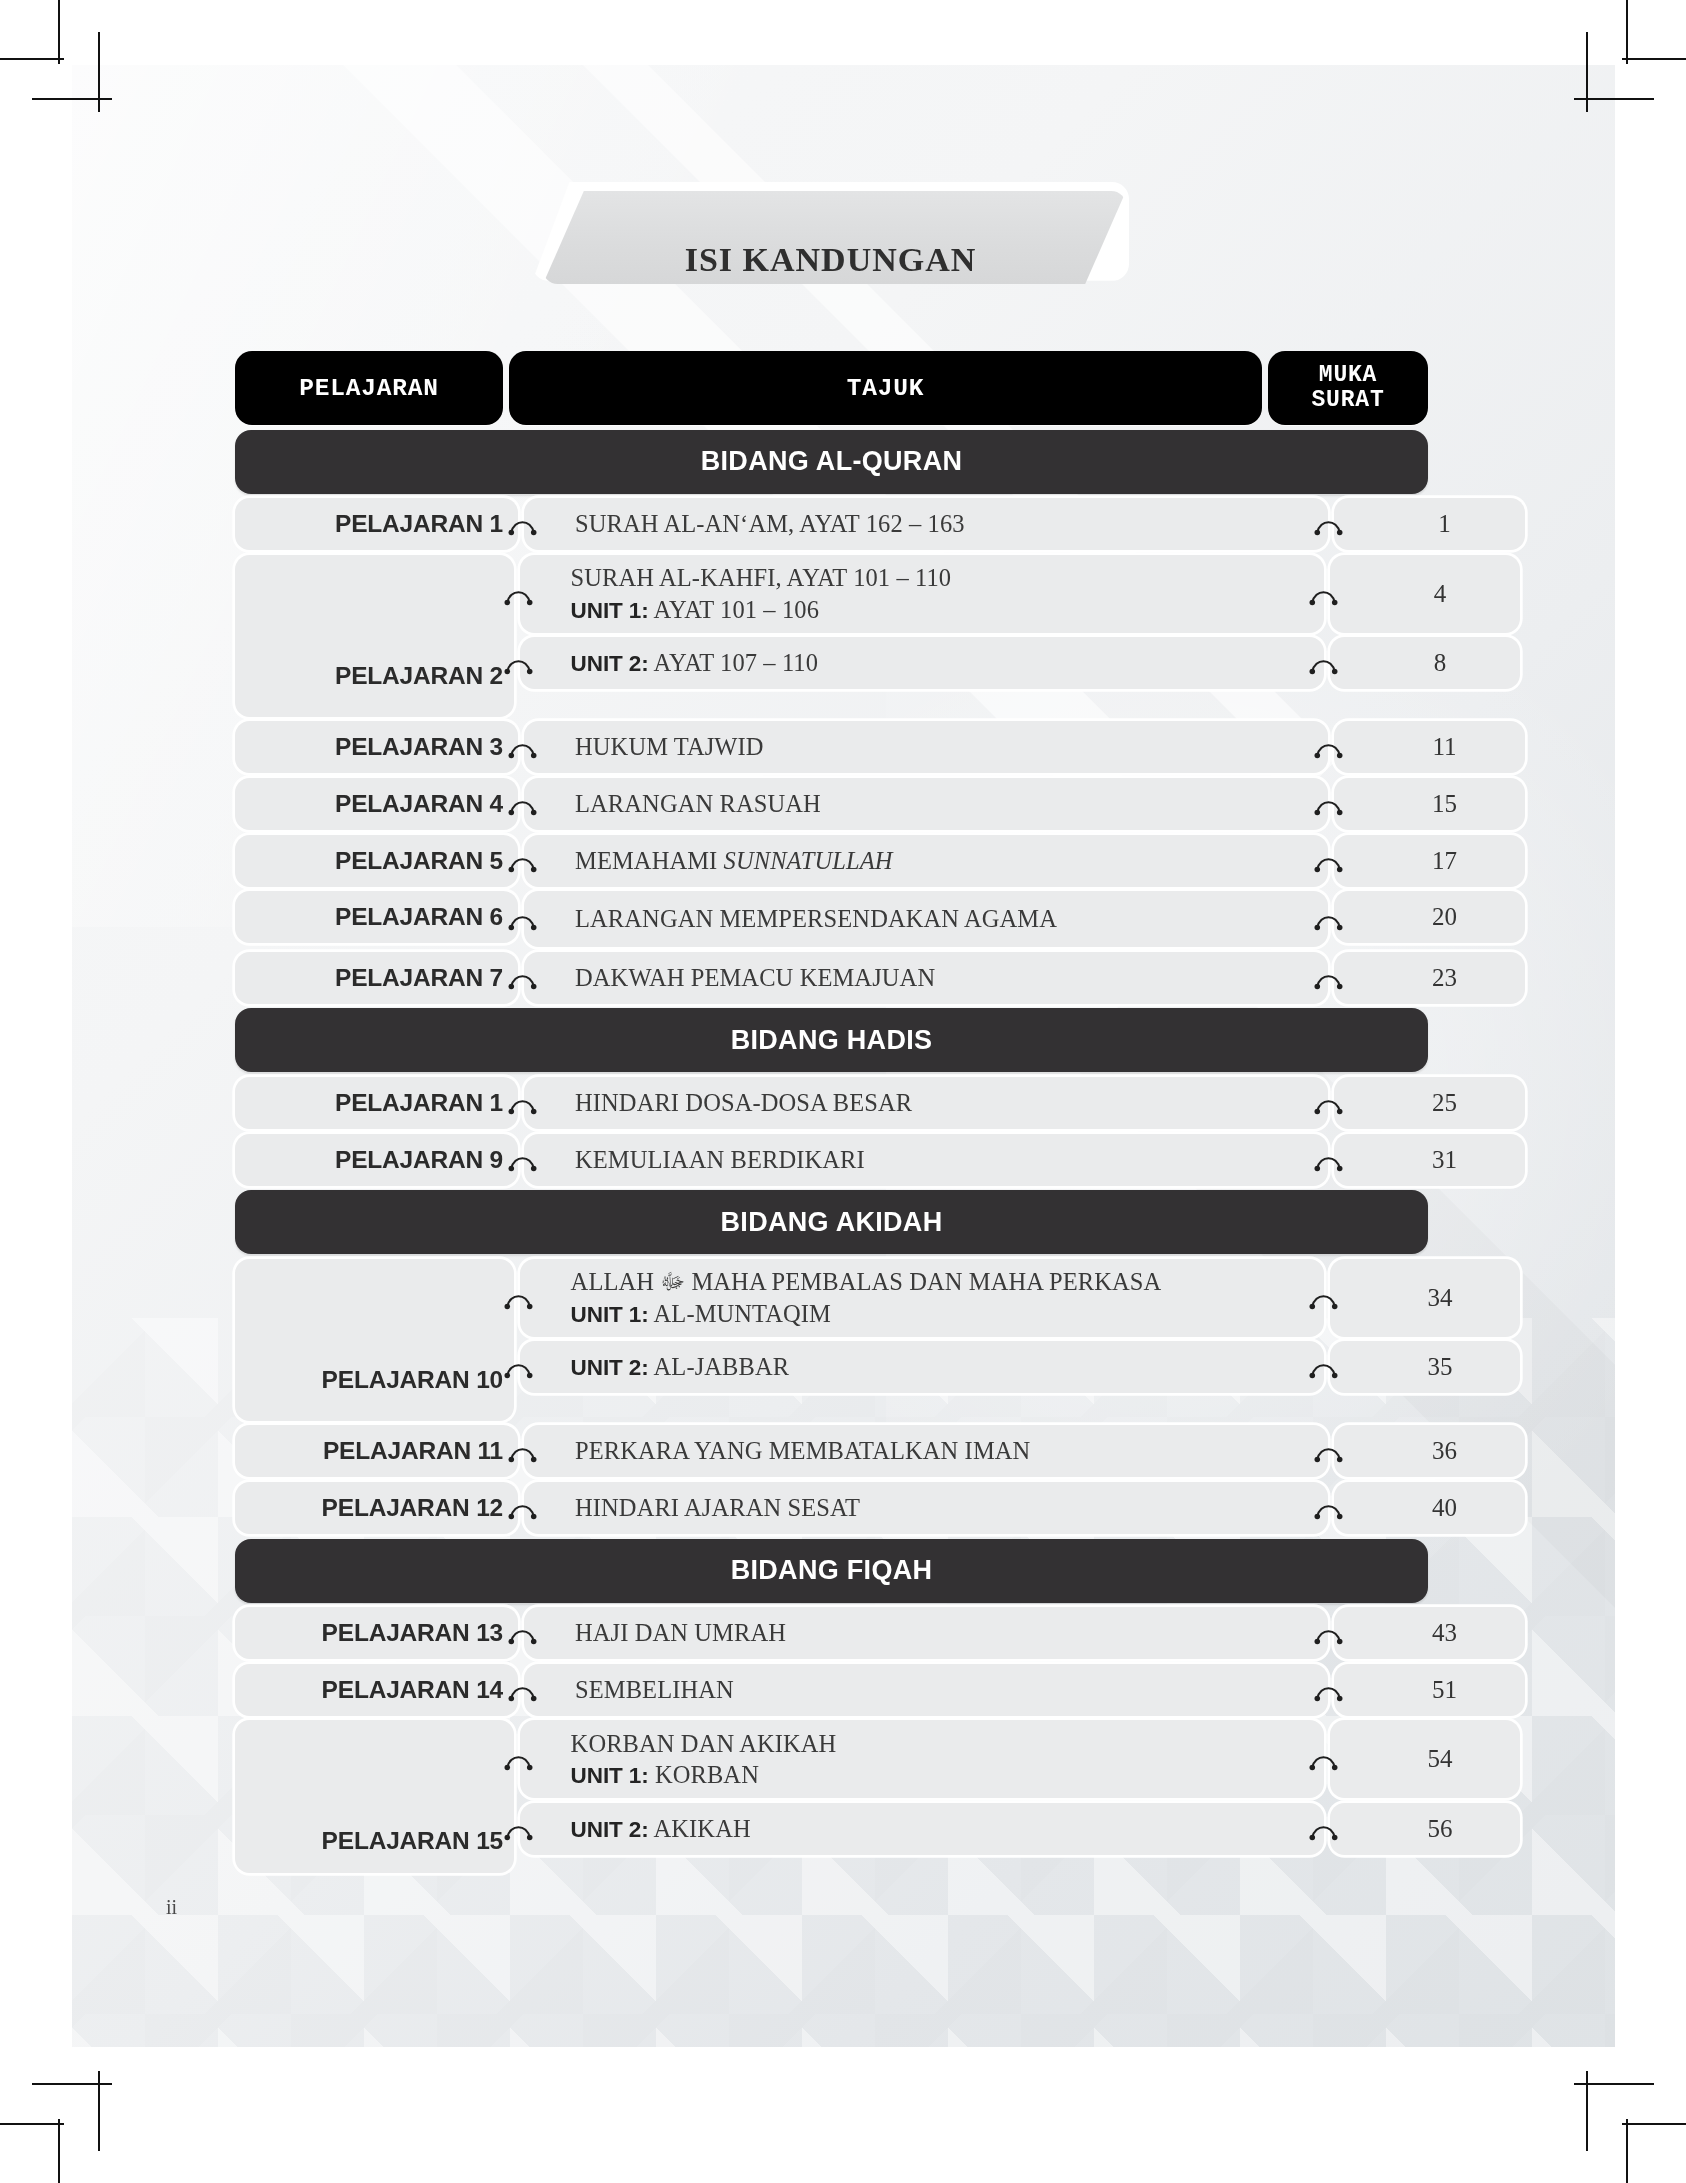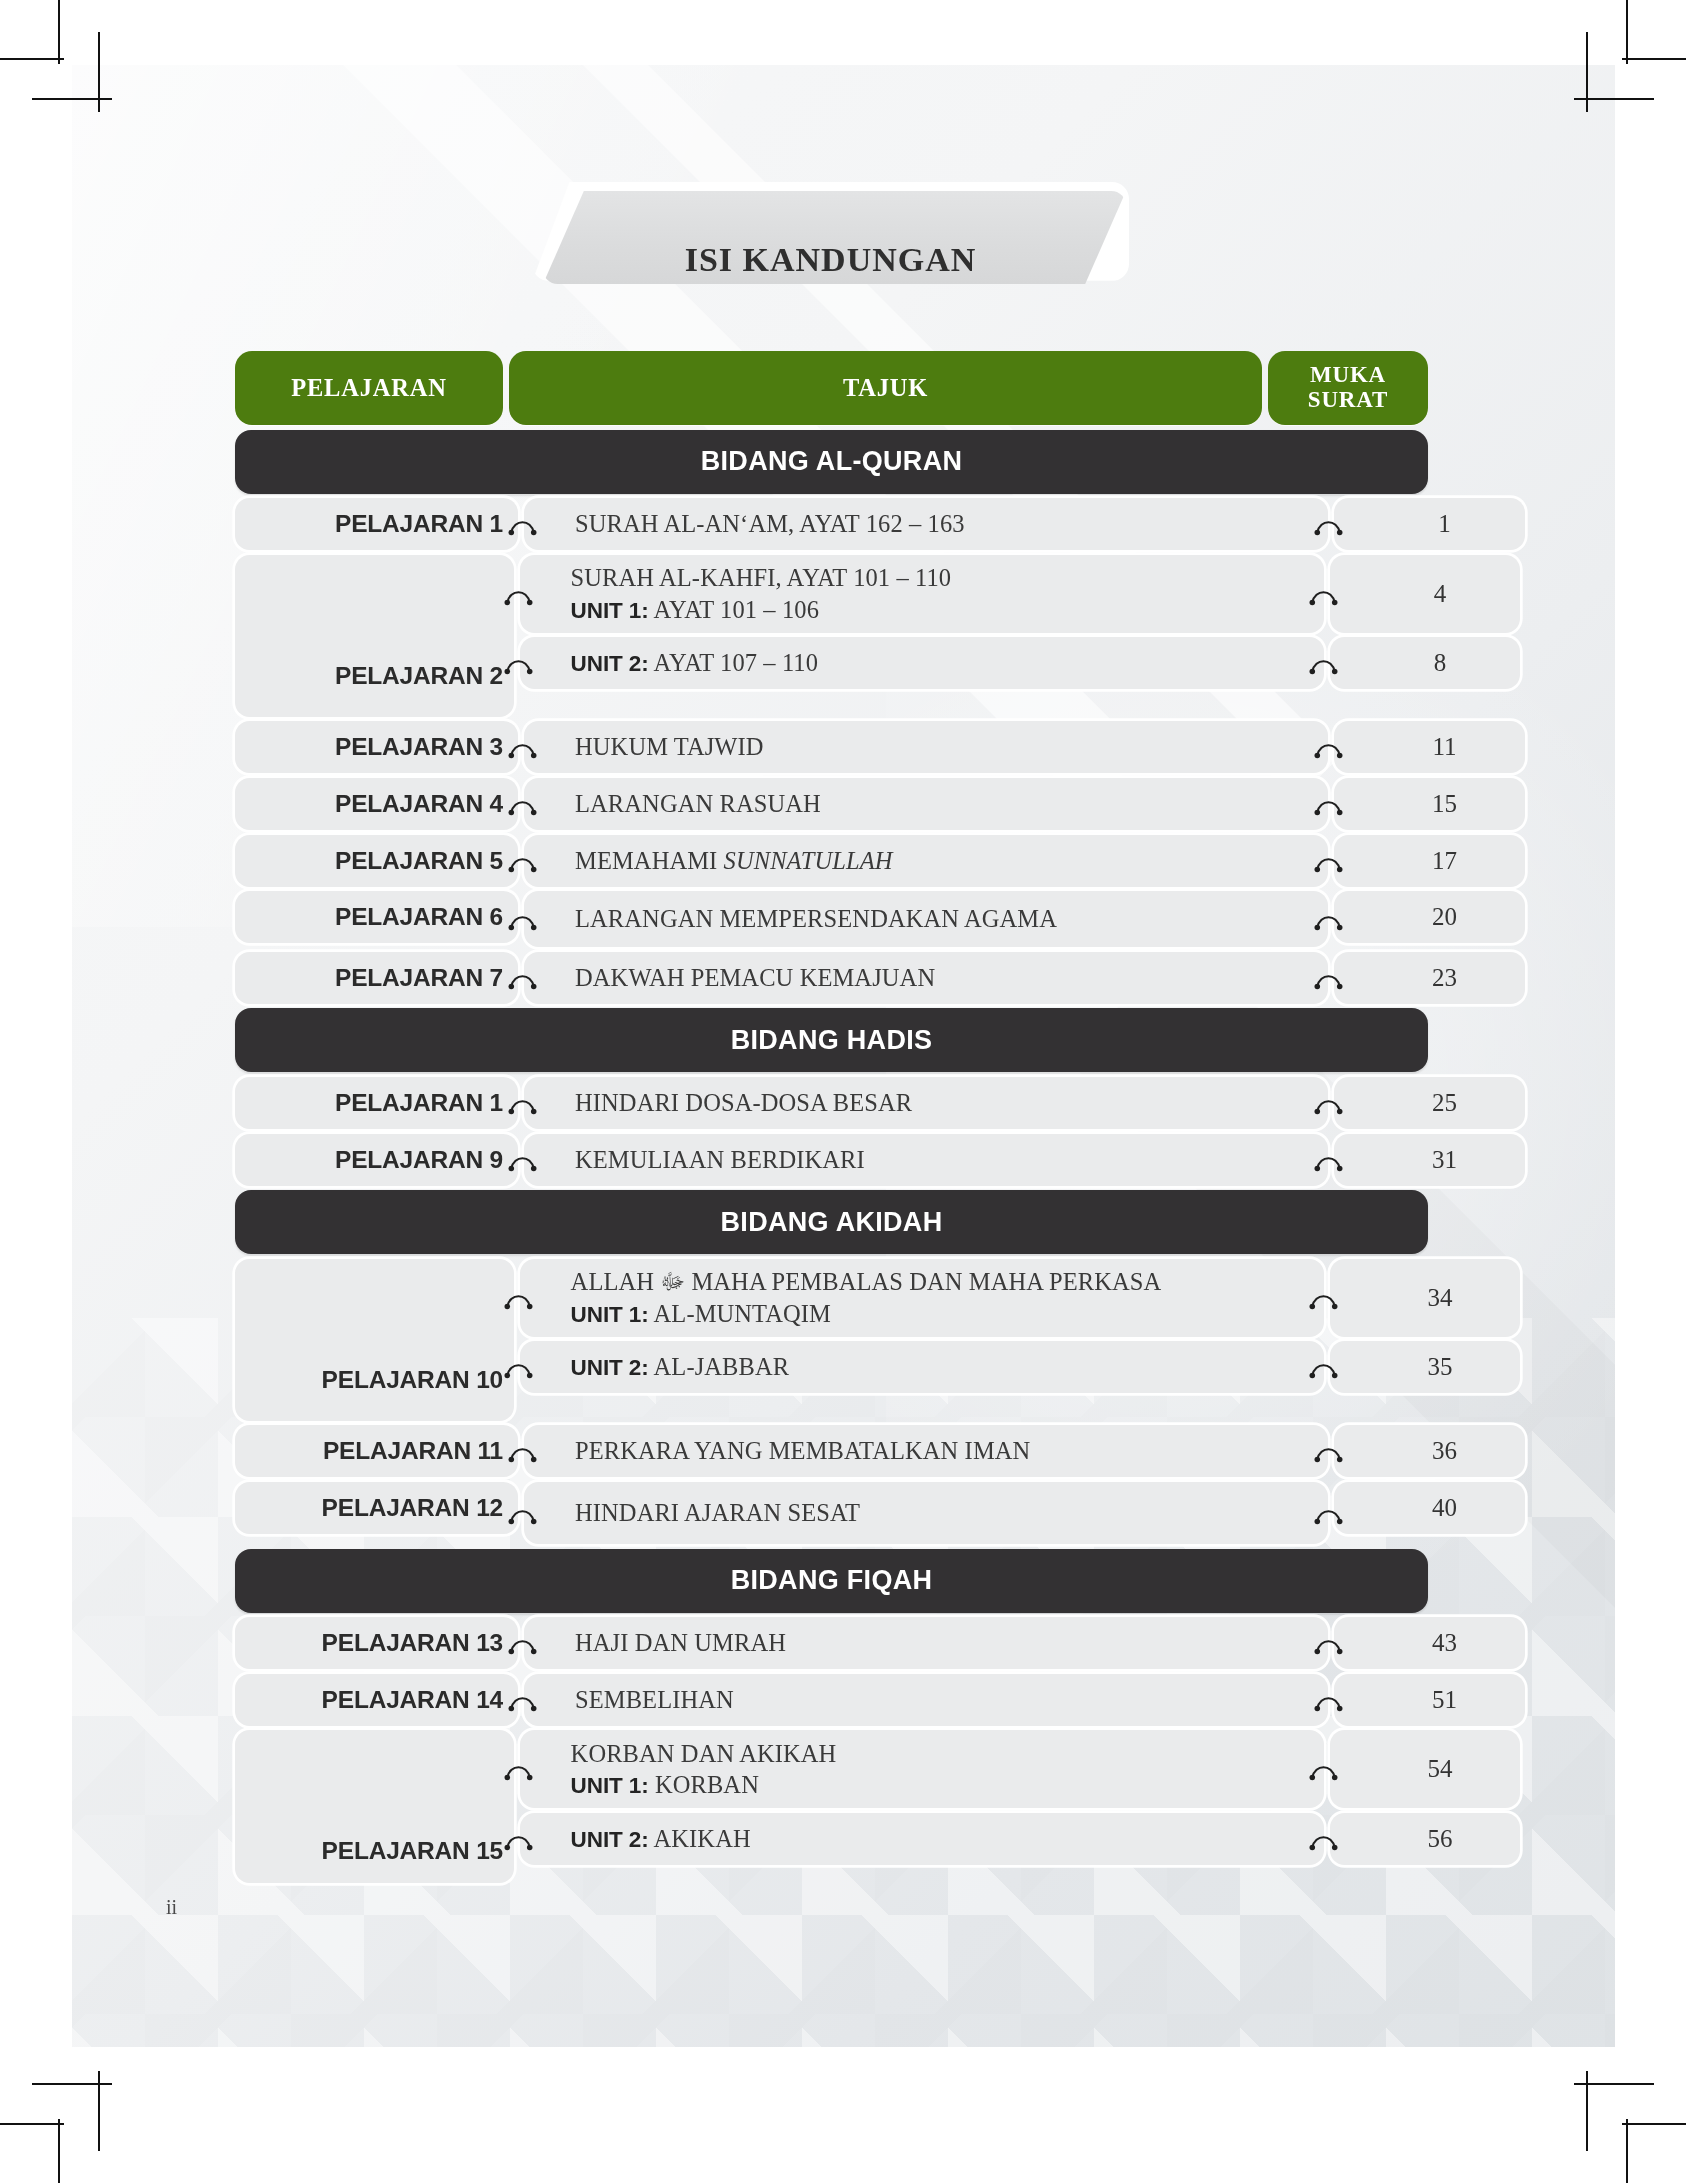--- a/index.html
+++ b/index.html
@@ -87,25 +87,25 @@
   .row{display:flex; align-items:stretch; margin-bottom:4.6px;}
   .gap{width:6px;flex:none;}
 
   
   .cPel{width:268px;flex:none;}
   .cTaj{width:753px;flex:none;}
   .cPage{width:160px;flex:none;}
 
   
   .hdr{
-    background:#4d7c0f;
+    background:#000000;
     color:#ffffff;
     border-radius:17px;
     display:flex;align-items:center;justify-content:center;
-    font-family:Liberation Serif, serif;
+    font-family:Liberation Mono, monospace;
     font-weight:bold;
     letter-spacing:0.8px;
     text-align:center;
     box-shadow:0 0.7px 0 rgba(255,255,255,.9);
   }
   #hdrRow{height:74px;}
   #hdrPel{font-size:24.5px;}
   #hdrTaj{font-size:24.5px;}
   #hdrPage{font-size:23px;line-height:1.08;}
 
@@ -544,21 +544,21 @@
             </svg></span>
         </div>
         <div class="gap"></div>
         <div class="cell cPage cellPage" style="height:52px">
           <span>36</span>
         </div>
       </div>
       <div class="row">
         <div class="cell cPel cellPel" style="height:52px">PELAJARAN 12</div>
         <div class="gap"></div>
-        <div class="cell cTaj cellTaj" style="height:62px">
+        <div class="cell cTaj cellTaj" style="height:52px">
           <span class="arc "><svg viewBox="0 0 44 30" width="29" height="20">
               <path d="M5 25 C 9 4, 35 4, 39 25" fill="none" stroke="#1f1f1f" stroke-width="3.2" stroke-linecap="round"></path>
               <circle cx="5" cy="25" r="4.2" fill="#1f1f1f"></circle>
               <circle cx="39" cy="25" r="4.2" fill="#1f1f1f"></circle>
             </svg></span>
           <span>HINDARI AJARAN SESAT</span>
           <span class="arc arcRight"><svg viewBox="0 0 44 30" width="29" height="20">
               <path d="M5 25 C 9 4, 35 4, 39 25" fill="none" stroke="#1f1f1f" stroke-width="3.2" stroke-linecap="round"></path>
               <circle cx="5" cy="25" r="4.2" fill="#1f1f1f"></circle>
               <circle cx="39" cy="25" r="4.2" fill="#1f1f1f"></circle>

